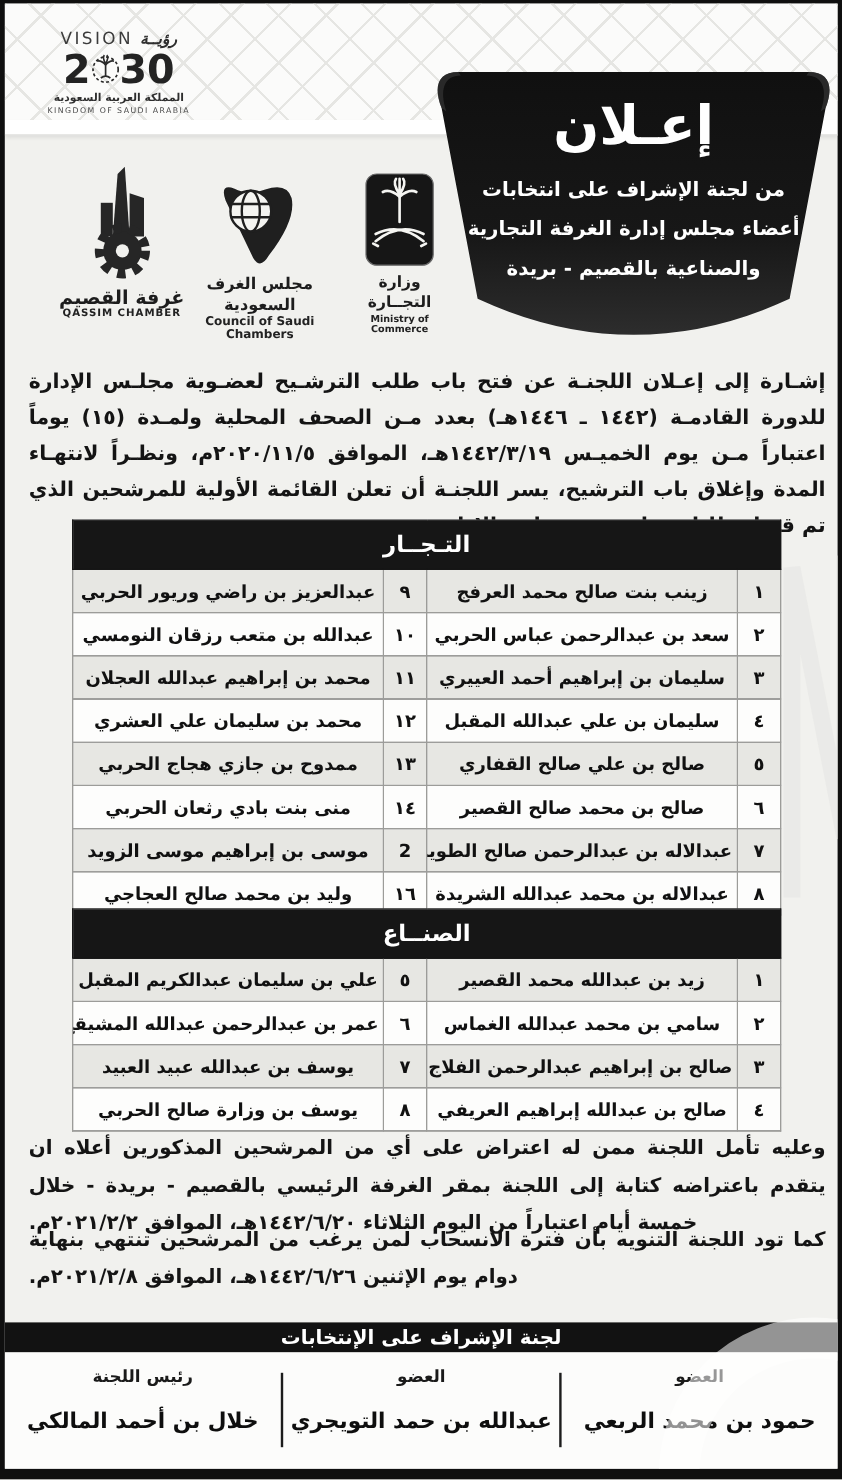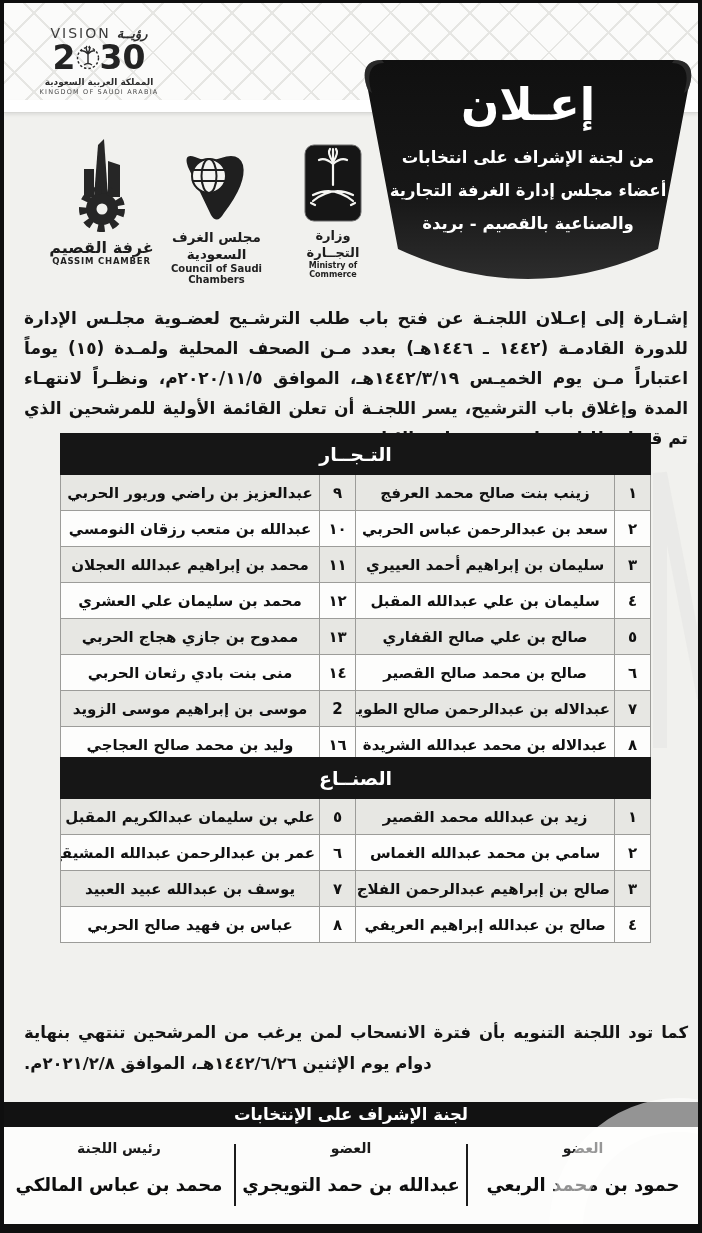--- a/index.html
+++ b/index.html
@@ -280,43 +280,44 @@
         <tr class="odd">
           <td>٣</td>
           <td>صالح بن إبراهيم عبدالرحمن الفلاج</td>
           <td>٧</td>
           <td>يوسف بن عبدالله عبيد العبيد</td>
         </tr>
         <tr class="even">
           <td>٤</td>
           <td>صالح بن عبدالله إبراهيم العريفي</td>
           <td>٨</td>
-          <td>عباس بن فهيد صالح الحربي</td>
+          <td>يوسف بن وزارة صالح الحربي</td>
         </tr>
       </tbody>
   </table>
 
+  <div class="note note-1">وعليه تأمل اللجنة ممن له اعتراض على أي من المرشحين المذكورين أعلاه ان يتقدم باعتراضه كتابة إلى اللجنة بمقر الغرفة الرئيسي بالقصيم - بريدة - خلال خمسة أيام اعتباراً من اليوم الثلاثاء ١٤٤٢/٦/٢٠هـ، الموافق ٢٠٢١/٢/٢م.</div>
   <div class="note note-2">كما تود اللجنة التنويه بأن فترة الانسحاب لمن يرغب من المرشحين تنتهي بنهاية دوام يوم الإثنين ١٤٤٢/٦/٢٦هـ، الموافق ٢٠٢١/٢/٨م.</div>
 
   <div class="committee-bar">لجنة الإشراف على الإنتخابات</div>
 
   <div class="committee">
     <div class="member">
       <div class="role">العضو</div>
       <div class="mname">حمود بن محمد الربعي</div>
     </div>
     <div class="divider"></div>
     <div class="member">
       <div class="role">العضو</div>
       <div class="mname">عبدالله بن حمد التويجري</div>
     </div>
     <div class="divider"></div>
     <div class="member">
       <div class="role">رئيس اللجنة</div>
-      <div class="mname">محمد بن عباس المالكي</div>
+      <div class="mname">خلال بن أحمد المالكي</div>
     </div>
   </div>
 
   <svg class="wm-n" viewBox="0 0 60 300">
     <g class="muted-stroke" stroke-width="14" fill="none" opacity=".8">
       <path d="M8 290 L8 15 L52 240 L52 5"></path>
     </g>
   </svg>
   <div class="wm-circle"></div>
 

